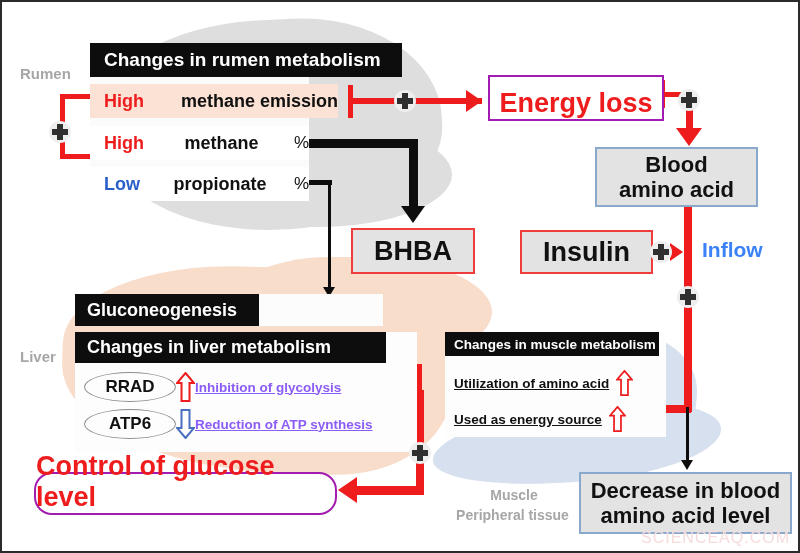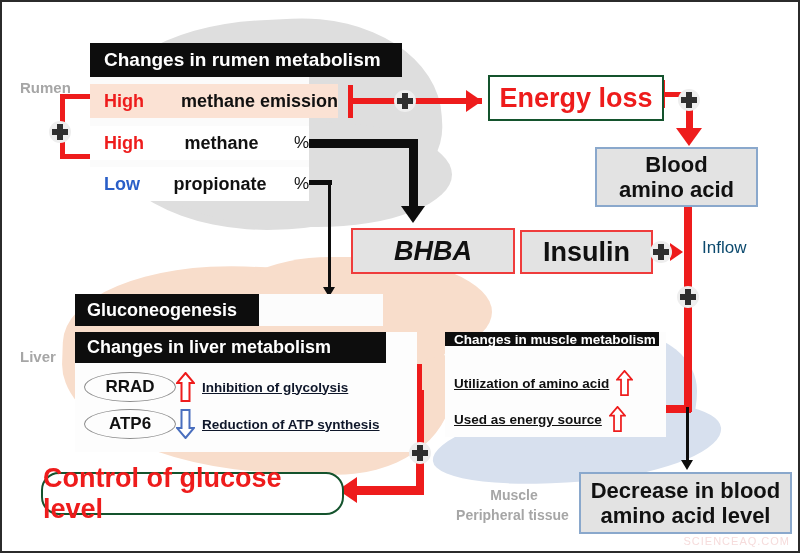--- a/index.html
+++ b/index.html
@@ -96,24 +96,24 @@
     padding-left: 14px;
     color: #111111;
     justify-content: space-between;
   }
   .rumen-row .hi-red { color: #ee1c1c; margin-right: 5px; }
   .rumen-row .hi-blue { color: #2a5fc8; margin-right: 6px; }
   .pct { font-weight: normal; font-size: 17px; }
 
   
   .box-red-outline {
-    border: 2px solid #14532d;
+    border: 2px solid #a21caf;
     background: #ffffff;
     display: flex;
-    align-items: center;
+    align-items: flex-end;
     justify-content: center;
     z-index: 6;
     box-sizing: border-box;
   }
   .box-gray-redborder {
     border: 2px solid #ef3c3c;
     background: #e3e3e3;
     display: flex;
     align-items: center;
     justify-content: center;
@@ -127,42 +127,41 @@
     align-items: center;
     justify-content: center;
     text-align: center;
     z-index: 6;
     box-sizing: border-box;
   }
 
   .t-red-big { color: #ee1c1c; font-size: 27px; font-weight: bold; }
   .t-blk-big { color: #111111; font-size: 27px; font-weight: bold; }
   .t-blk-med { color: #111111; font-size: 22px; font-weight: bold; line-height: 25px; }
-  .t-blk-sm { color: #0c4a6e; font-size: 17px; font-weight: normal; }
+  .t-blk-sm { color: #3b82f6; font-size: 21px; font-weight: bold; }
 
   
   .gene-row {
     display: flex;
     align-items: center;
     z-index: 7;
   }
   .gene-ellipse {
     width: 92px; height: 30px;
     border: 1.5px solid #8d8d8d;
     border-radius: 50%;
     display: flex; align-items: center; justify-content: center;
     font-size: 17px; font-weight: bold; color: #111;
     box-sizing: border-box;
   }
   .gene-text {
     font-size: 13.5px;
     font-weight: bold;
-    color: #0f172a;
+    color: #8b5cf6;
     text-decoration: underline;
-    margin-left: 7px;
     white-space: nowrap;
   }
   .muscle-text {
     font-size: 13.5px;
     font-weight: bold;
     color: #111;
     text-decoration: underline;
     white-space: nowrap;
   }
 
@@ -196,38 +195,38 @@
     position: absolute;
     background: #2f2f2f;
   }
   .plus-node::before { left: 3px; top: 8px; width: 16px; height: 6px; }
   .plus-node::after  { left: 8px; top: 3px; width: 6px; height: 16px; }
 
   .watermark {
     position: absolute;
     right: 8px; bottom: 4px;
     color: #f6dcdc;
-    font-size: 11px;
+    font-size: 16px;
     letter-spacing: 1px;
     z-index: 10;
   }
 </style>
 </head>
 <body>
 
 <div id="canvas">
 
   <div class="silhouette sil-rumen"></div>
   <div class="silhouette sil-rumen2"></div>
   <div class="silhouette sil-liver"></div>
   <div class="silhouette sil-liver2"></div>
   <div class="silhouette sil-muscle"></div>
   <div class="silhouette sil-muscle2"></div>
 
-  <div class="abs organ-label" style="left:18px; top:63px;margin-top:14px;">Rumen</div>
+  <div class="abs organ-label" style="left:18px; top:63px;">Rumen</div>
   <div class="abs organ-label" style="left:18px; top:346px;">Liver</div>
   <div class="abs organ-label small" style="left:428px; top:505px; width:165px;">Peripheral tissue</div>
   <div class="abs organ-label small" style="left:452px; top:485px; width:120px;">Muscle</div>
 
   <div class="abs panel" style="left:88px; top:75px; width:219px; height:124px; background:#fbfbfb;"></div>
 
   <div class="abs blk-header" style="left:88px; top:41px; width:312px; height:34px; padding-left:14px; font-size:19px;">Changes in rumen metabolism</div>
 
   <div class="abs row-box rumen-row" style="left:88px; top:82px; width:248px; height:34px; background:#fbe2d4;">
     <span class="hi-red">High</span>
@@ -276,21 +275,21 @@
   <div class="ln blk abs" style="left:300px; top:122px; width:7px; height:41px;"></div>
   <div class="ln blk abs" style="left:300px; top:137px; width:116px; height:9px;"></div>
   <div class="ln blk abs" style="left:407px; top:137px; width:9px; height:72px;"></div>
   <div class="head head-d-blk abs" style="left:399px; top:204px;"></div>
 
   <div class="ln blk abs" style="left:300px; top:165px; width:5px; height:30px;"></div>
   <div class="ln blk abs" style="left:300px; top:178px; width:30px; height:5px;"></div>
   <div class="ln blk abs" style="left:326px; top:178px; width:3px; height:110px;"></div>
   <div class="head head-d-blk-sm abs" style="left:321px; top:285px;"></div>
 
-  <div class="abs box-gray-redborder" style="left:349px; top:226px; width:164px; height:46px;font-style:italic;">
+  <div class="abs box-gray-redborder" style="left:349px; top:226px; width:124px; height:46px;">
     <span class="t-blk-big">BHBA</span>
   </div>
 
   <div class="abs box-gray-redborder" style="left:518px; top:228px; width:133px; height:44px;">
     <span class="t-blk-big">Insulin</span>
   </div>
 
   <div class="plus-node abs" style="left:648px; top:239px;"></div>
   <div class="head head-r-red-sm abs" style="left:668px; top:241px;"></div>
 
@@ -337,26 +336,26 @@
   </div>
 
   <div class="ln red abs" style="left:414px; top:362px; width:6px; height:28px;"></div>
   <div class="ln red abs" style="left:404px; top:380px; width:16px; height:5px;"></div>
   <div class="ln red abs" style="left:404px; top:380px; width:5px; height:60px;"></div>
   <div class="ln red abs" style="left:414px; top:388px; width:8px; height:104px;"></div>
   <div class="ln red abs" style="left:355px; top:484px; width:67px; height:9px;"></div>
   <div class="head head-l-red abs" style="left:336px; top:475px;"></div>
   <div class="plus-node abs" style="left:407px; top:440px;"></div>
 
-  <div class="abs box-red-outline" style="left:39px; top:470px; width:303px; height:43px;border-radius:18px;">
+  <div class="abs box-red-outline" style="left:32px; top:470px; width:303px; height:43px;border-radius:18px;">
     <span class="t-red-big">Control of glucose level</span>
   </div>
 
   <div class="abs panel" style="left:443px; top:330px; width:221px; height:105px; background:#fdfdfd;"></div>
-  <div class="abs blk-header" style="left:443px; top:330px; width:214px; height:14px; padding-left:9px; font-size:13.5px;">Changes in muscle metabolism</div>
+  <div class="abs blk-header" style="left:443px; top:330px; width:214px; height:24px; padding-left:9px; font-size:13.5px;">Changes in muscle metabolism</div>
 
   <div class="abs gene-row" style="left:452px; top:368px;">
     <span class="muscle-text">Utilization of amino acid</span>
     <svg class="hollow-arrow" style="margin-left:7px;" width="17" height="26" viewBox="0 0 19 30">
       <polygon points="9.5,1 18,11 13.5,11 13.5,29 5.5,29 5.5,11 1,11" fill="#ffffff" stroke="#ee1c1c" stroke-width="2"></polygon>
     </svg>
   </div>
 
   <div class="abs gene-row" style="left:452px; top:404px;">
     <span class="muscle-text">Used as energy source</span>

